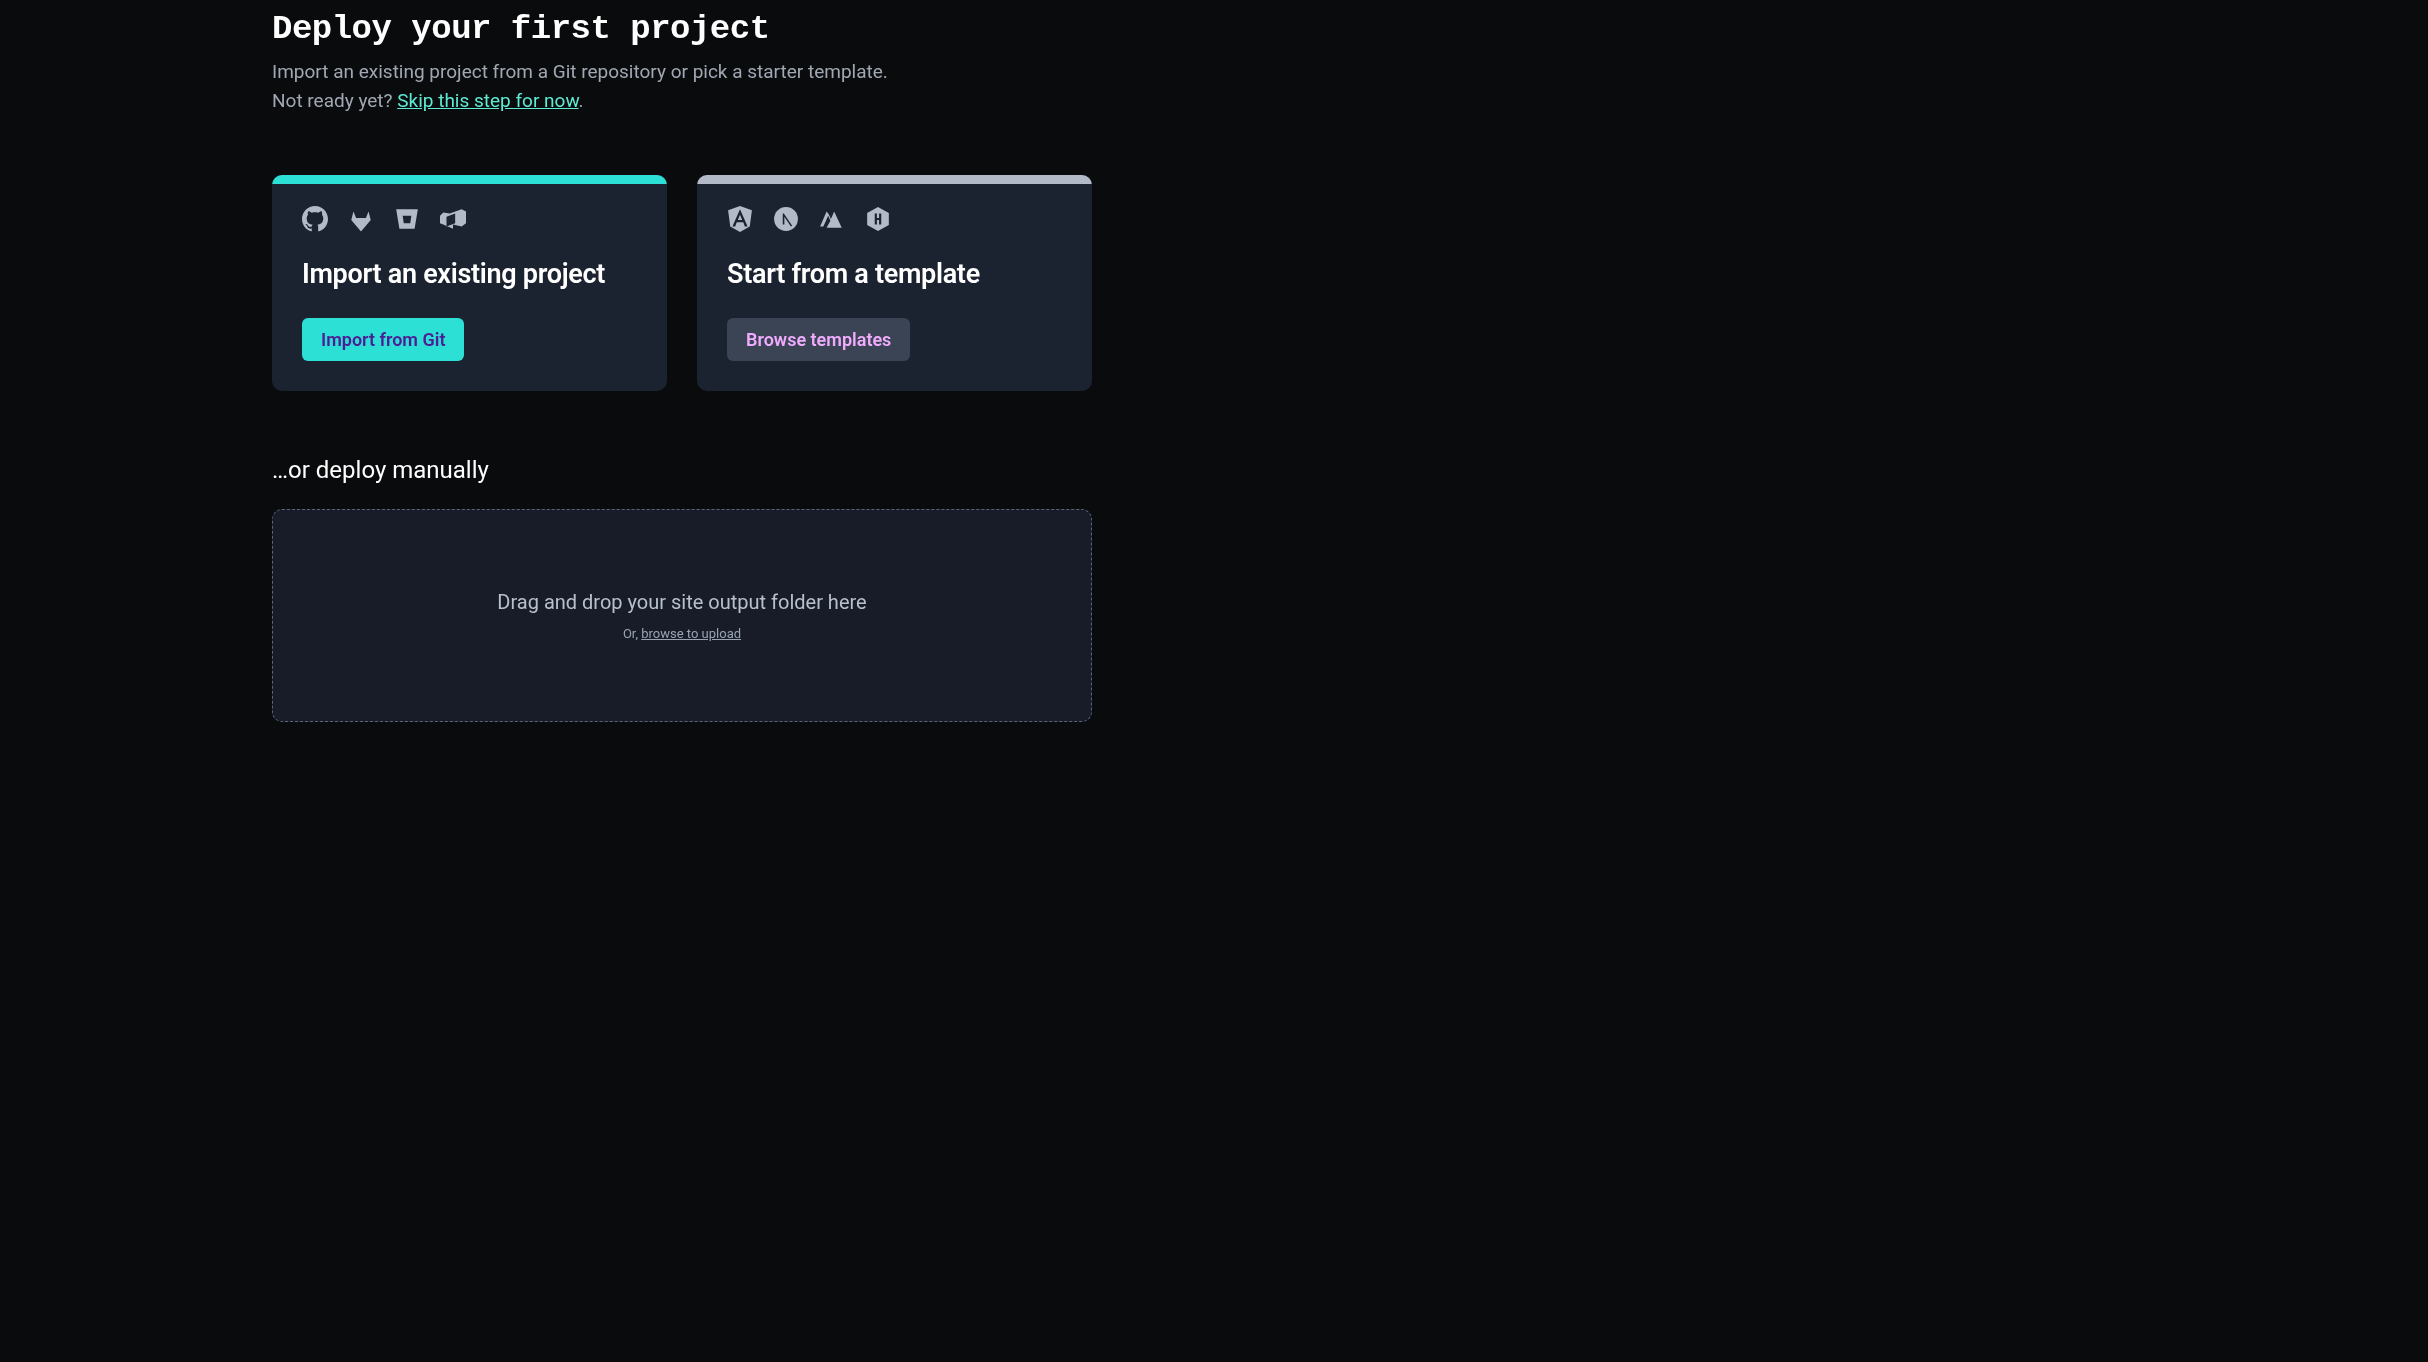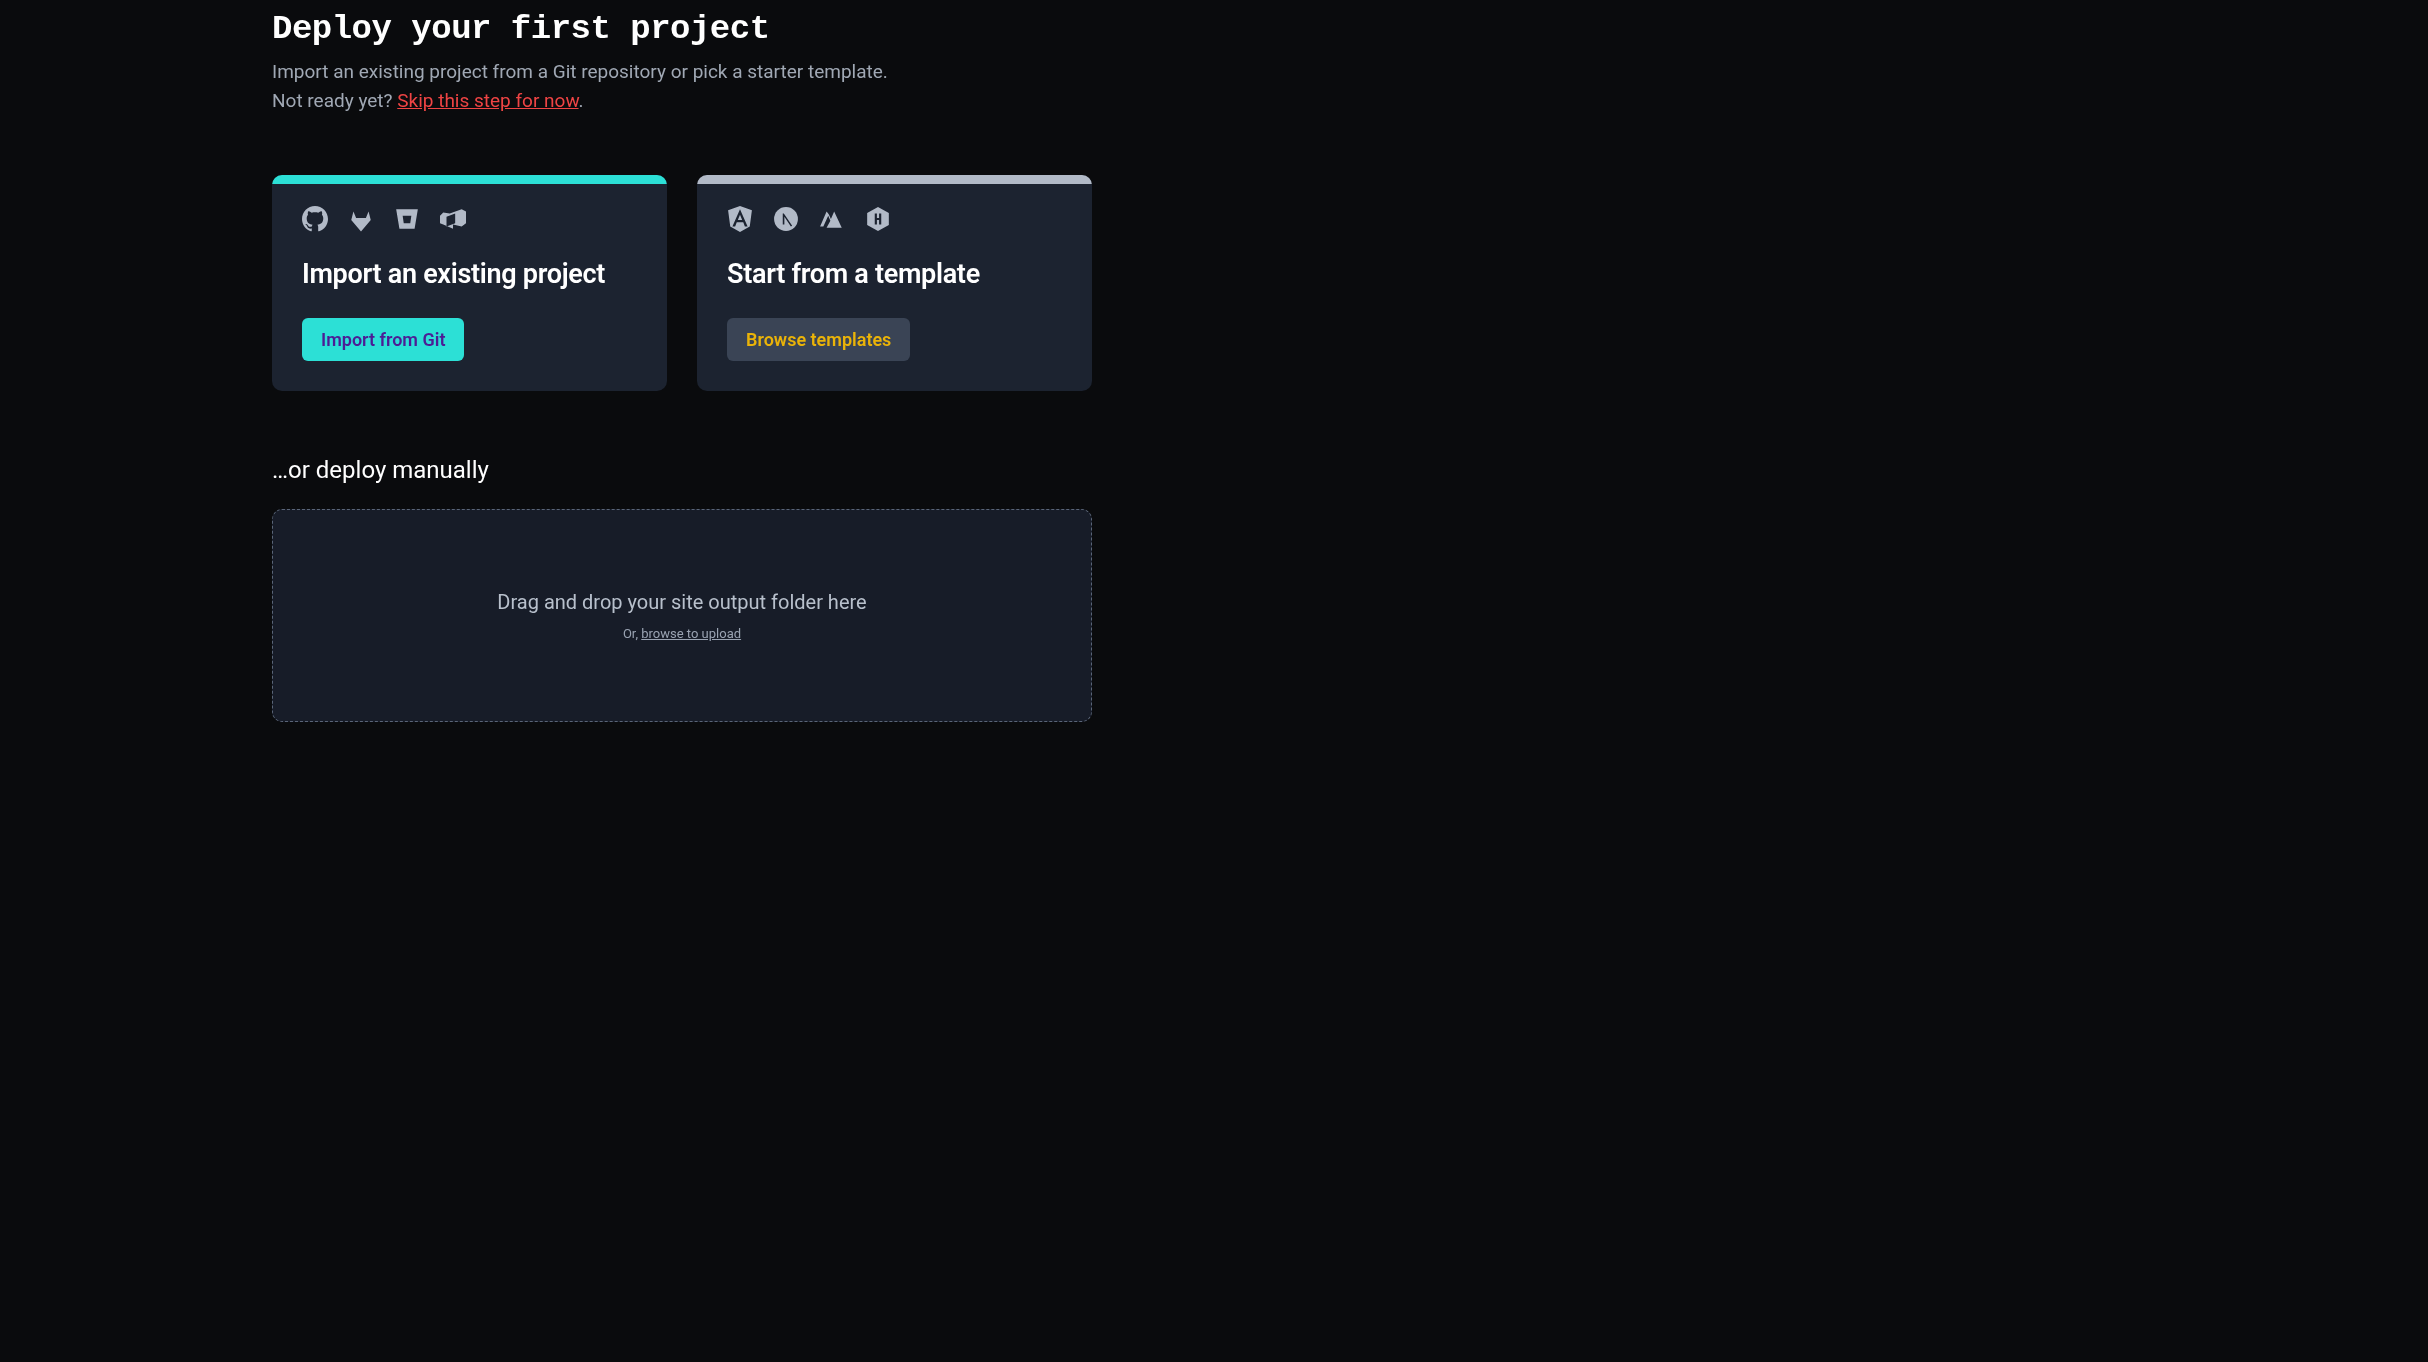--- a/index.html
+++ b/index.html
@@ -29,21 +29,21 @@
       font-family: Liberation Mono, monospace;
     }
     
     .page-subtitle {
       color: #a0a8b4;
       font-size: 19px;
       line-height: 1.5;
     }
     
     .skip-link {
-      color: #ef4444;
+      color: #5eead4;
       text-decoration: underline;
     }
     
     .cards-row {
       display: flex;
       gap: 30px;
       margin-top: 60px;
     }
     
     .card {
@@ -101,21 +101,21 @@
       font-family: inherit;
     }
     
     .btn-primary {
       background-color: #2ce0d6;
       color: #4c1d95;
     }
     
     .btn-secondary {
       background-color: #3a4455;
-      color: #eab308;
+      color: #f0abfc;
     }
     
     .section-title {
       color: #ffffff;
       font-size: 24px;
       font-weight: 400;
       margin-top: 65px;
       margin-bottom: 25px;
     }
     

